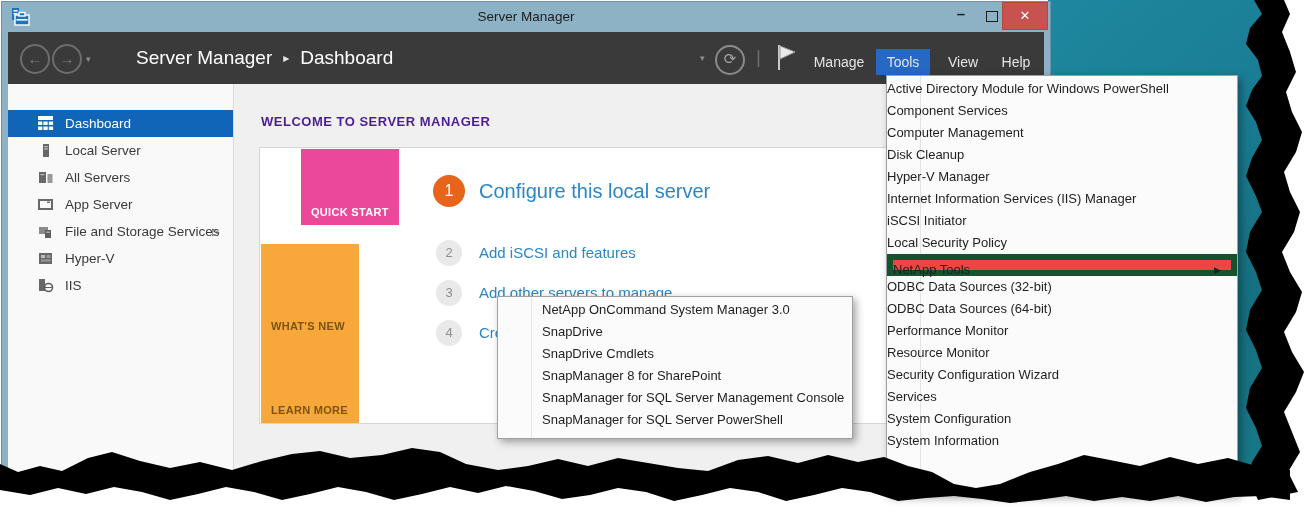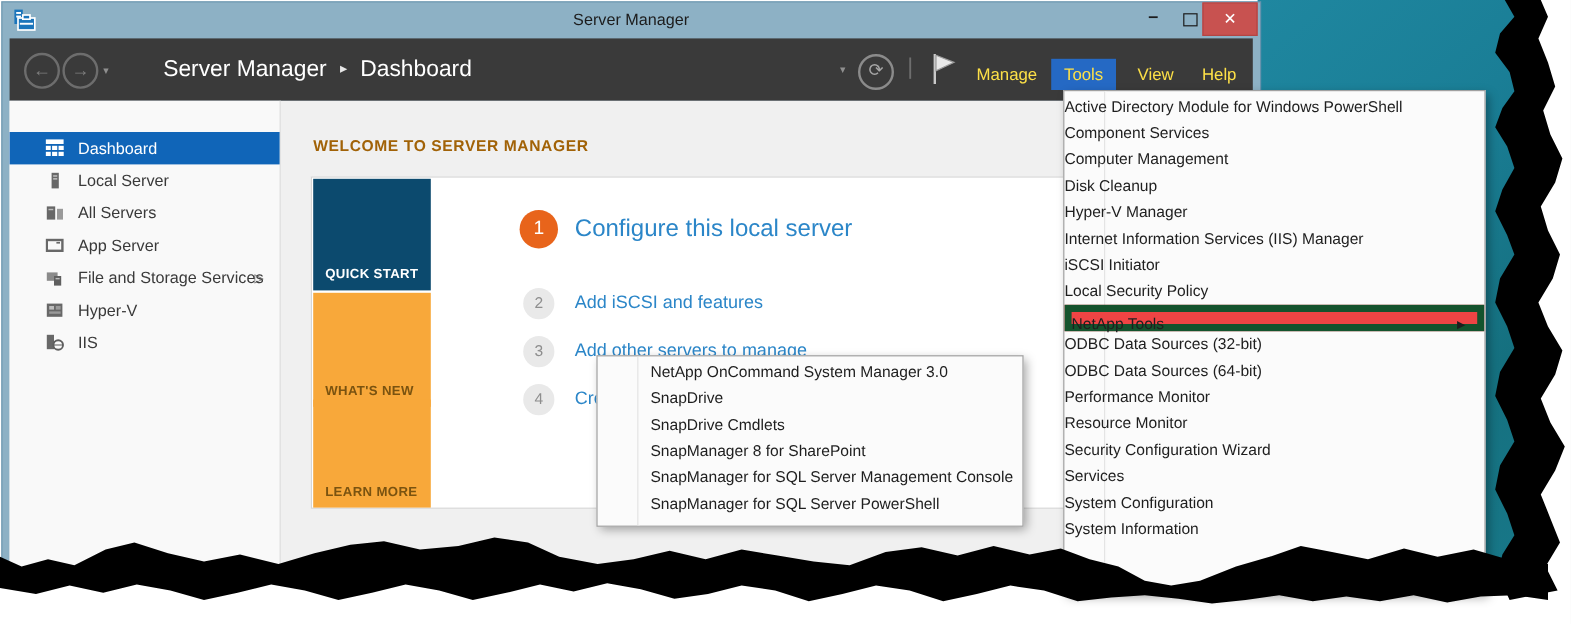--- a/index.html
+++ b/index.html
@@ -46,47 +46,47 @@
   .nav-back{left:12px;}
   .nav-fwd{left:44px;}
   .nav-caret{color:#8f8f8f;font-size:9px;top:22px;}
   .breadcrumb{left:128px;top:0;height:52px;line-height:52px;color:#ffffff;font-size:19px;}
   .breadcrumb .sep{font-size:12px;margin:0 11px;position:relative;top:-2px;color:#e8e8e8;}
   .nav-refresh{left:707px;top:13px;width:26px;height:26px;border-radius:50%;
     border:2px solid #8b8b8b;color:#a5a5a5;text-align:center;line-height:24px;font-size:15px;}
   .nav-divider{left:748px;top:14px;color:#6e6e6e;font-size:19px;}
   .nav-flag{left:766px;top:11px;width:26px;height:30px;}
   .navmenu{top:17px;height:26px;line-height:26px;text-align:center;
-    color:#fde047;font-size:14px;cursor:default;}
+    color:#e5e5e5;font-size:14px;cursor:default;}
   .navmenu.active{background:#2569c4;}
   .m-manage{left:798px;width:66px;}
   .m-tools{left:868px;width:54px;}
   .m-view{left:930px;width:50px;}
   .m-help{left:982px;width:52px;}
 
   
   .winbody{left:6px;top:82px;width:1036px;height:396px;background:#f0f0f0;}
   .sidebar{left:0;top:0;width:226px;height:100%;background:#f9f9f9;
     border-right:1px solid #dcdcdc;padding-top:26px;box-sizing:border-box;}
   .side-item{height:27px;display:flex;align-items:center;padding-left:30px;
     color:#3a3a3a;font-size:13.5px;cursor:default;position:relative;}
   .side-item .ic{width:16px;height:15px;margin-right:11px;flex:0 0 16px;}
   .side-item.selected{background:#1065b8;color:#ffffff;}
   .side-expand{position:absolute;left:204px;font-size:10px;color:#555;}
 
   .content{left:227px;top:0;width:809px;height:100%;}
-  .sec-title{font-size:13px;font-weight:bold;color:#a16207;letter-spacing:.5px;}
+  .sec-title{font-size:13px;font-weight:bold;color:#4c1d95;letter-spacing:.5px;}
   .welcome-title{left:26px;top:30px;}
   .roles-title{left:26px;top:378px;}
 
   
   .tile{left:24px;top:63px;width:786px;height:277px;background:#ffffff;border:1px solid #d6d6d6;box-sizing:border-box;}
   .block{left:1px;width:98px;}
   .block .blabel{position:absolute;left:10px;bottom:7px;font-size:11px;font-weight:bold;letter-spacing:.3px;}
-  .b-qs{top:1px;height:93px;background:#0c4a6e;}
+  .b-qs{top:1px;height:76px;background:#ec4899;margin-left:40px;}
   .b-qs .blabel{color:#ffffff;}
   .b-wn{top:96px;height:95px;background:#f8a83a;text-align:center;}
   .b-lm{top:185px;height:90px;background:#f8a83a;}
   .b-wn .blabel,.b-lm .blabel{color:#7a5310;}
 
   .stepcircle{border-radius:50%;text-align:center;}
   .c1{left:173px;top:27px;width:32px;height:32px;background:#e8641b;color:#fff;
       line-height:32px;font-size:16px;}
   .cg{width:26px;height:26px;background:#e9e9e9;color:#8e8e8e;line-height:26px;font-size:13px;left:176px;}
   .c2{top:92px;}.c3{top:132px;}.c4{top:172px;}

